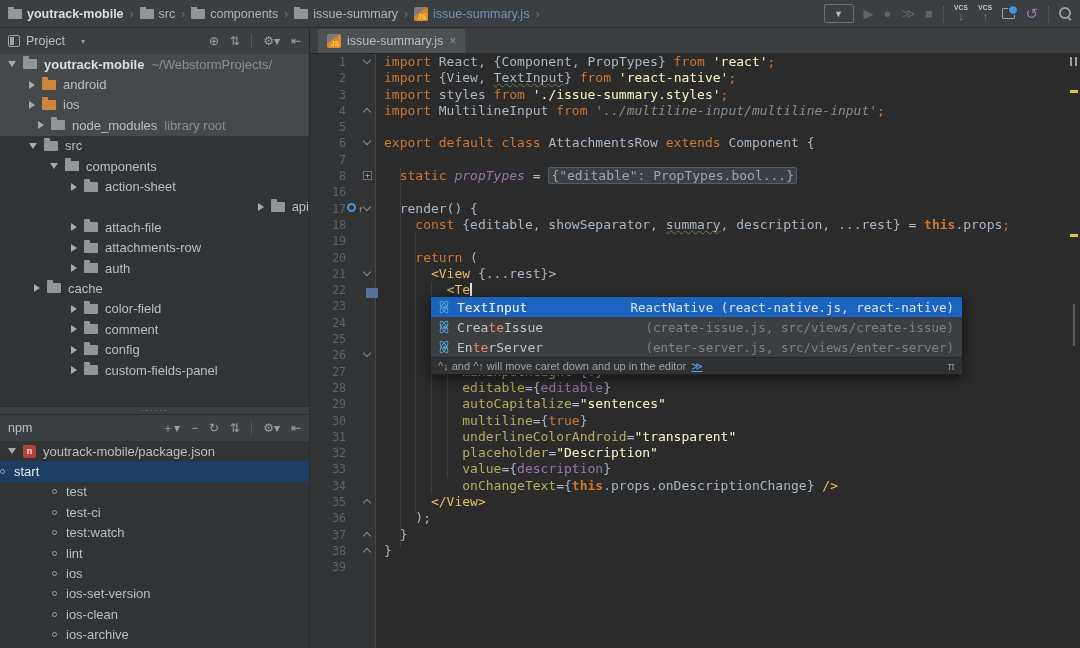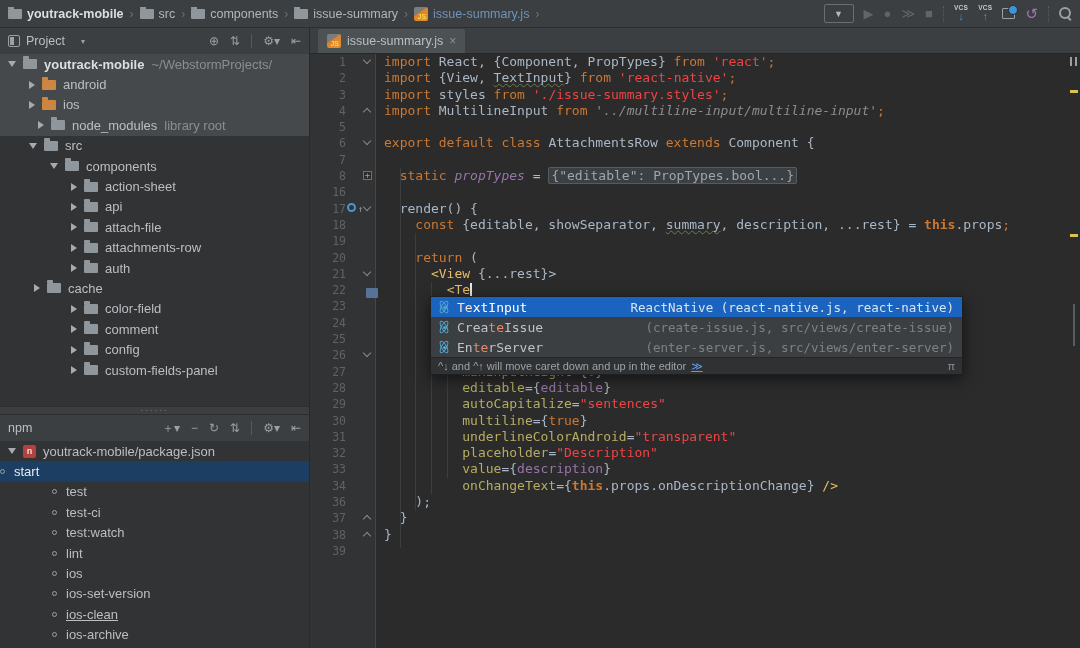--- a/index.html
+++ b/index.html
@@ -101,21 +101,21 @@
   .chev.fd { transform:rotate(45deg); top:3px; }
   .chev.fu { transform:rotate(-135deg); top:6px; }
   .plusbox { position:absolute; left:2px; top:3px; width:9px; height:9px; border:1px solid #6e7173;
              color:#9aa0a4; font-size:9px; line-height:7px; text-align:center; background:#2b2b2b; }
   .ovr { position:absolute; left:1px; top:2px; width:9px; height:9px; border:2px solid #4e94d6;
          border-radius:50%; }
   .ovr::after { content:"↑"; position:absolute; left:9px; top:-4px; font-size:9px; color:#9aa0a4; }
   .code { padding-left:8px; white-space:pre; flex:1; }
   .c-k { color:#cc7832; } .c-b { font-weight:bold; }
   .c-d { color:#a9b7c6; }
-  .c-s { color:#ef4444; }
+  .c-s { color:#fef9c3; }
   .c-g { color:#8c8c8c; } .c-i { font-style:italic; }
   .c-n { color:#6897bb; }
   .c-p { color:#9876aa; }
   .c-t { color:#e8bf6a; }
   .c-a { color:#b5ae60; }
   .c-w { text-decoration:underline wavy #6e7a52 1px; text-decoration-skip-ink:none; }
   .c-fold { background:#3b4045; border:1px solid #585b5e; border-radius:2px; color:#a0a6ab; padding:0 2px; }
   .caret { display:inline-block; width:2px; height:13px; background:#e8e8e8; vertical-align:-2px; }
   .caret-marker { position:absolute; left:56px; top:234px; width:12px; height:10px; background:#567397; border-radius:1px; }
 
@@ -252,21 +252,21 @@
         <div class="trow" style="padding-left: 50px;">
           <span class="tri down"></span>
           <span class="fold-icon"></span>
           <span class="lab">components</span>
         </div>
         <div class="trow" style="padding-left: 71px;">
           <span class="tri right"></span>
           <span class="fold-icon"></span>
           <span class="lab">action-sheet</span>
         </div>
-        <div class="trow" style="padding-left: 71px;">
+        <div class="trow" style="padding-left: 71px; justify-content: flex-end;">
           <span class="tri right"></span>
           <span class="fold-icon"></span>
           <span class="lab">api</span>
         </div>
         <div class="trow" style="padding-left: 71px;">
           <span class="tri right"></span>
           <span class="fold-icon"></span>
           <span class="lab">attach-file</span>
         </div>
         <div class="trow" style="padding-left: 71px;">
@@ -349,21 +349,21 @@
           <span class="lab">lint</span>
         </div>
         <div class="trow" style="padding-left: 52px;">
           <span class="bullet"></span>
           <span class="lab">ios</span>
         </div>
         <div class="trow" style="padding-left: 52px;">
           <span class="bullet"></span>
           <span class="lab">ios-set-version</span>
         </div>
-        <div class="trow" style="padding-left: 52px; text-decoration: underline;">
+        <div class="trow" style="padding-left: 52px;">
           <span class="bullet"></span>
           <span class="lab">ios-clean</span>
         </div>
         <div class="trow" style="padding-left: 52px;">
           <span class="bullet"></span>
           <span class="lab">ios-archive</span>
         </div>
       </div>
   </div>
 
@@ -555,20 +555,28 @@
           <span class="gfold"></span>
           <span class="code"><span class="c-d">          </span><span class="c-a">value</span><span class="c-d">={</span><span class="c-p">description</span><span class="c-d">}</span></span>
         </div>
         <div class="crow">
           <span class="lnum">34</span>
           <span class="gico"></span>
           <span class="gfold"></span>
           <span class="code"><span class="c-d">          </span><span class="c-a">onChangeText</span><span class="c-d">={</span><span class="c-k c-b">this</span><span class="c-d">.props.onDescriptionChange} </span><span class="c-t">/&gt;</span></span>
         </div>
         <div class="crow">
+          <span class="lnum">35</span>
+          <span class="gico"></span>
+          <span class="gfold">
+            <span class="chev fu"></span>
+          </span>
+          <span class="code"><span class="c-d">      </span><span class="c-t">&lt;/View&gt;</span></span>
+        </div>
+        <div class="crow">
           <span class="lnum">36</span>
           <span class="gico"></span>
           <span class="gfold"></span>
           <span class="code"><span class="c-d">    );</span></span>
         </div>
         <div class="crow">
           <span class="lnum">37</span>
           <span class="gico"></span>
           <span class="gfold">
             <span class="chev fu"></span>

